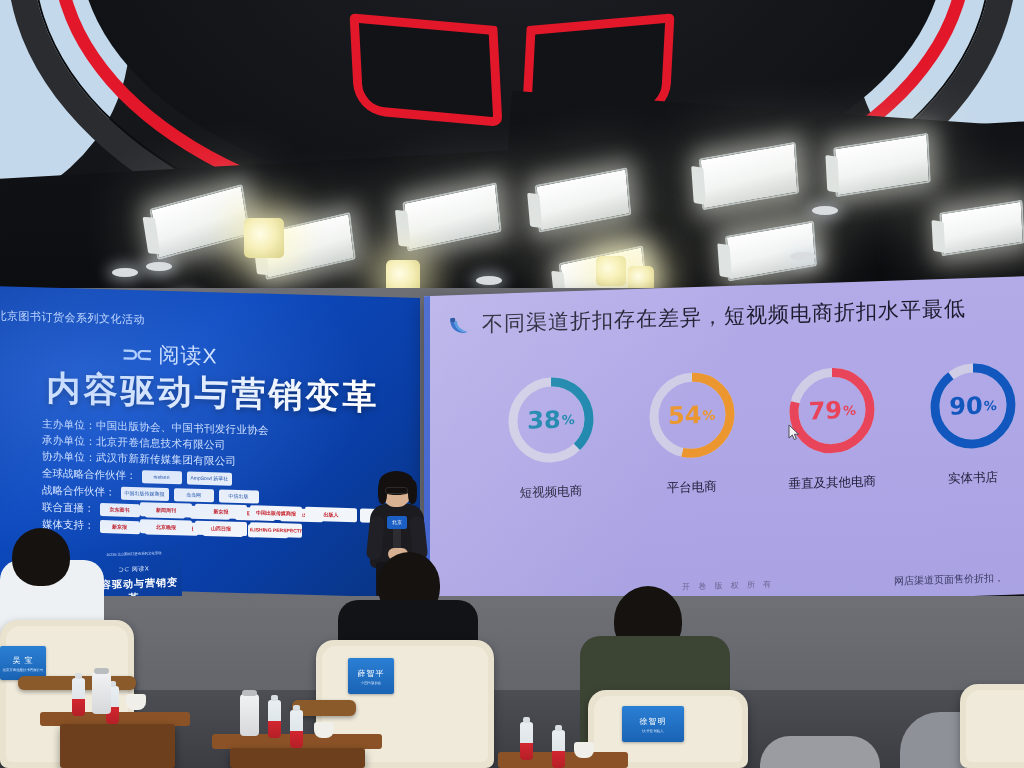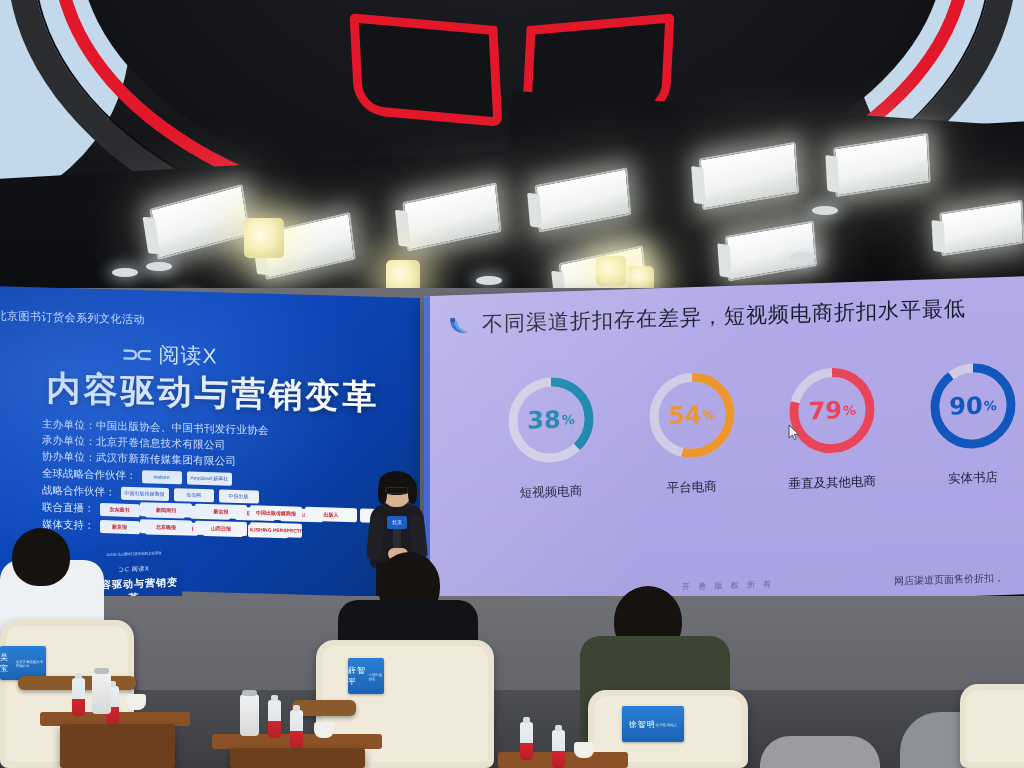--- a/index.html
+++ b/index.html
@@ -212,21 +212,21 @@
   .floor{ position:absolute; left:0; top:596px; width:1024px; height:172px; background:linear-gradient(180deg,#6e7076 0%,#5b5d63 100%); }
   .floor-dark{ position:absolute; left:0; top:690px; width:1024px; height:78px; background:linear-gradient(180deg,#4c4e54 0%,#3b3d43 100%); }
 
   .chair{ position:absolute; background:#e8e2cf; border-radius:18px 18px 8px 8px; box-shadow:0 4px 10px rgba(0,0,0,.35); }
   .chair::before{
     content:""; position:absolute; left:6px; right:6px; top:6px; bottom:6px;
     border-radius:14px 14px 6px 6px; background:#efeada;
   }
   .nameplate{
     position:absolute; background:linear-gradient(180deg,#2a7fd4,#1a63b4);
-    border-radius:2px; display:flex; align-items:center; justify-content:center;
+    border-radius:2px; display:flex; flex-direction:column; align-items:center; justify-content:center;
     box-shadow:0 1px 3px rgba(0,0,0,.3);
   }
   .np-name{ font-size:8px; color:#fff; letter-spacing:1px; }
   .np-sub{ font-size:3.4px; color:#dbe9ff; margin-top:2px; }
 
   .armrest{ position:absolute; background:#8a5a2b; border-radius:6px; box-shadow:0 2px 4px rgba(0,0,0,.35); }
 
   .person-head{ position:absolute; border-radius:50% 50% 45% 45%; background:#16120f; }
   .person-body{ position:absolute; border-radius:20px 20px 4px 4px; }
 
@@ -482,21 +482,21 @@
   <div class="table-top" style="left:40px; top:712px; width:150px; height:14px;"></div>
   <div class="table" style="left:60px; top:724px; width:115px; height:44px;"></div>
   <div class="bottle" style="left:72px; top:678px;"></div>
   <div class="bottle" style="left:106px; top:686px;"></div>
   <div class="thermos" style="left:92px; top:672px;"></div>
   <div class="cup" style="left:126px; top:694px;"></div>
 
   <div class="person-head" style="left:378px; top:552px; width:62px; height:66px;"></div>
   <div class="person-body" style="left:338px; top:600px; width:140px; height:168px; background:#121317;"></div>
   <div class="chair" style="left:316px; top:640px; width:178px; height:128px;"></div>
-  <div class="nameplate" style="left:348px; top:658px; width:36px; height:36px;">
+  <div class="nameplate" style="left:348px; top:658px; width:46px; height:36px;">
     <span class="np-name">薛智平</span>
     <span class="np-sub">中国出版协会</span>
   </div>
   <div class="armrest" style="left:292px; top:700px; width:64px; height:16px;"></div>
 
   <div class="table-top" style="left:212px; top:734px; width:170px; height:15px;"></div>
   <div class="table" style="left:230px; top:748px; width:135px; height:20px;"></div>
   <div class="bottle" style="left:268px; top:700px;"></div>
   <div class="bottle" style="left:290px; top:710px;"></div>
   <div class="thermos" style="left:240px; top:694px;"></div>

